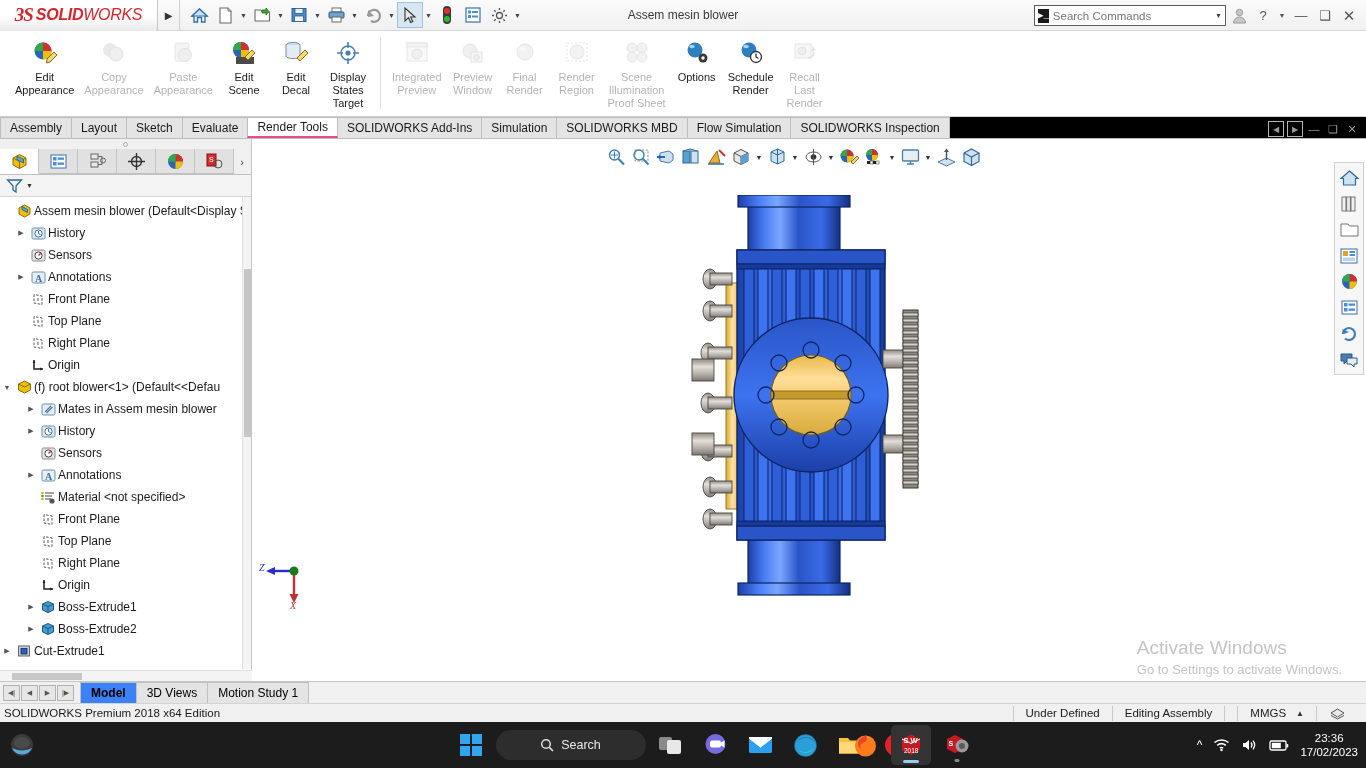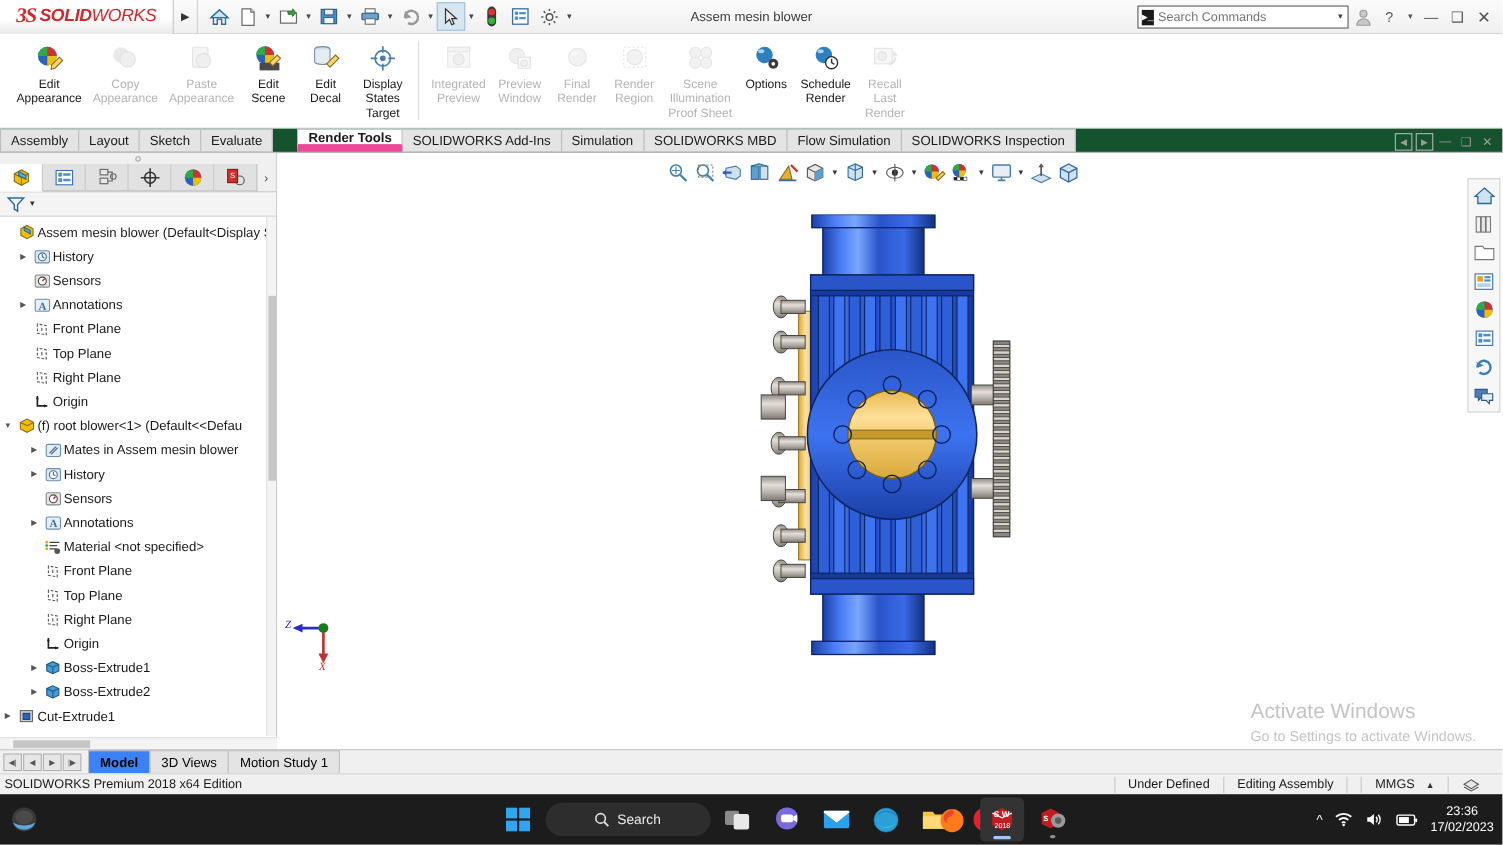--- a/index.html
+++ b/index.html
@@ -81,30 +81,30 @@
   .ritem .lbl {
     font-size: 11px; line-height: 13px; text-align: center; color: #1a1a1a;
     margin-top: 2px; max-width: 72px;
   }
   .ritem.dis .lbl { color: #b4b4b4; }
   .ritem.dis .glyph { opacity: 0.33; }
 
   
   .tabstrip {
     position: absolute; top: 117px; left: 0; width: 1366px; height: 22px;
-    background: #14532d; display: flex; align-items: flex-end;
+    background: #000000; display: flex; align-items: flex-end;
     border-bottom: 1px solid #bdbdbd;
   }
   .tab {
     height: 21px; padding: 0 9px; font-size: 12px; color: #1a1a1a;
     display: flex; align-items: center;
     background: #e4e4e4; border: 1px solid #bdbdbd; border-bottom: none;
     margin-right: -1px;
   }
-  .tab.active { background: #ffffff; font-weight: bold; border-bottom: 7px solid #ec4899; position: relative; z-index: 2; margin-left: 23px;}
+  .tab.active { background: #ffffff; font-weight: normal; border-bottom: 2px solid #ec4899; position: relative; z-index: 2;}
   .tabstrip-right { margin-left: auto; display: flex; align-items: center; gap: 3px; padding-right: 6px; padding-bottom: 1px;}
   .twbtn { width: 16px; height: 16px; display:flex;align-items:center;justify-content:center; color:#9a9a9a; font-size: 11px; }
   .twbtn.bx { border: 1px solid #b5b5b5; font-size: 8px; }
 
   
   .leftpanel {
     position: absolute; top: 139px; left: 0; width: 252px; height: 542px;
     background: #ffffff; border-right: 1px solid #c6c6c6;
   }
   .lp-grip { height: 10px; display: flex; align-items: center; justify-content: center; background:#f0f0f0;}

